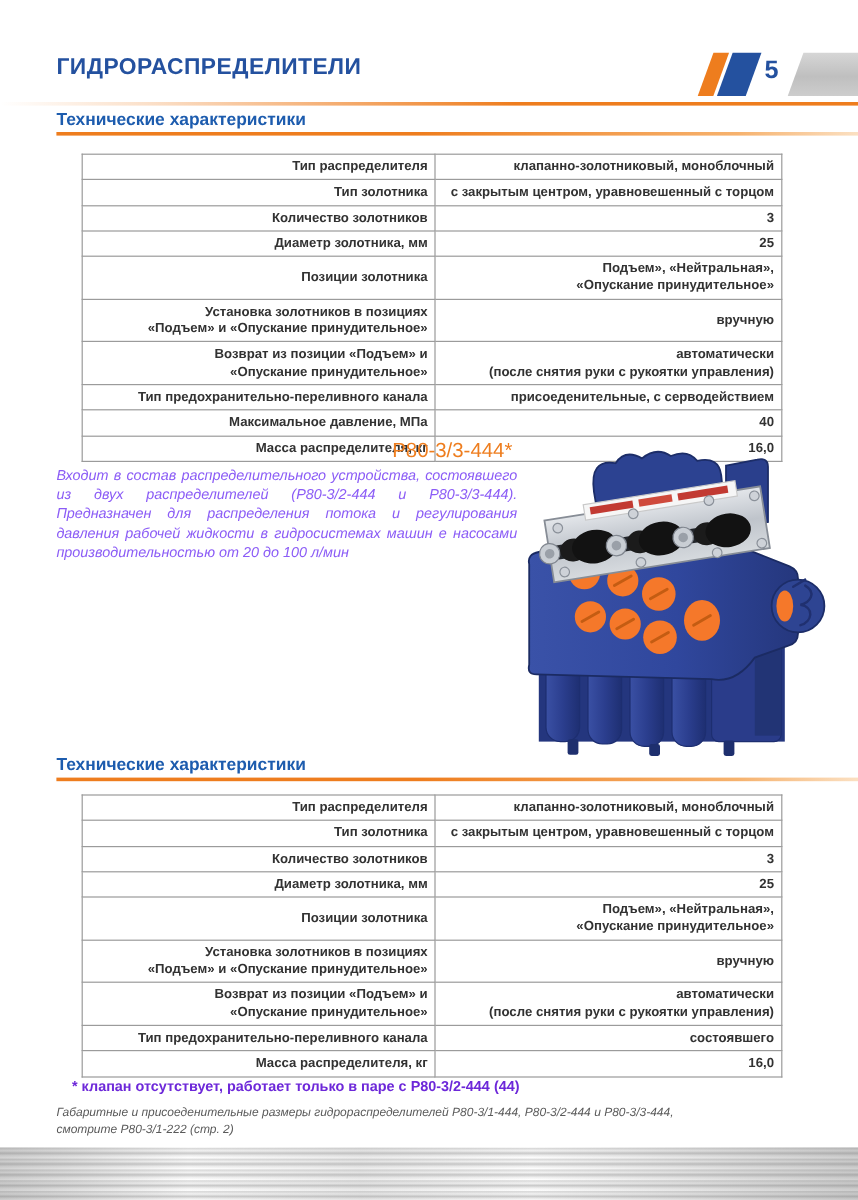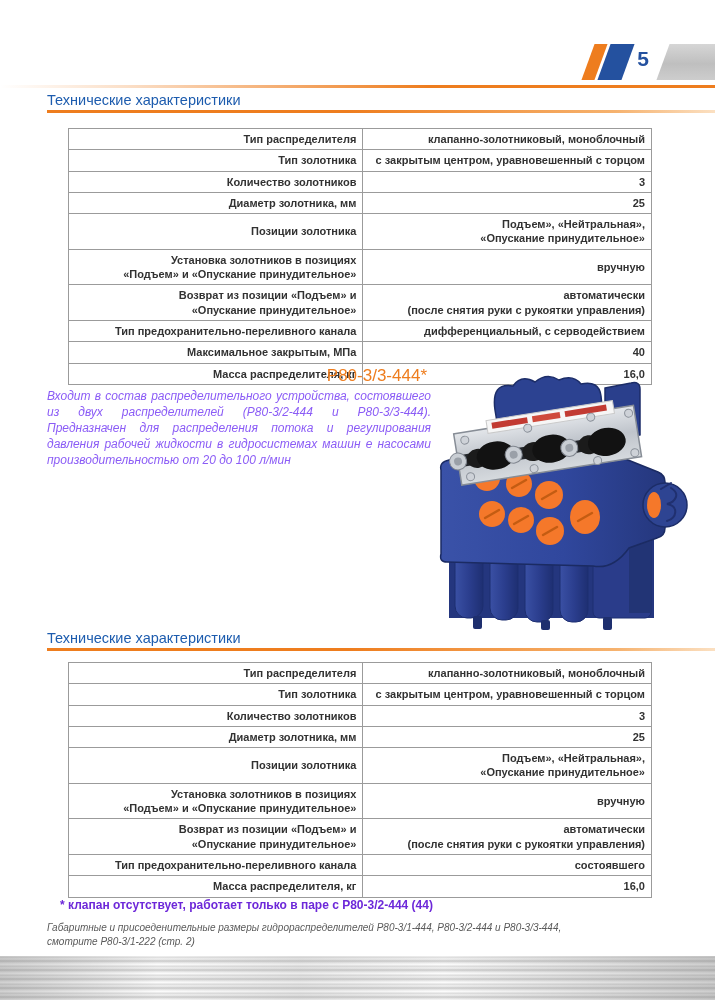--- a/index.html
+++ b/index.html
@@ -13,21 +13,21 @@
   .header-rule { position:absolute; left:0; top:85px; width:715px; height:3px;
                  background:linear-gradient(90deg, rgba(238,125,30,0) 0%, rgba(238,125,30,.25) 18%, #ee7d1e 60%, #ee7d1e 100%); }
   .slash { position:absolute; top:44px; height:36px; transform:skewX(-20deg); }
   .slash-orange { left:588px; width:13px; background:#ee7d1e; }
   .slash-blue   { left:604px; width:24px; background:#24519f; }
   .page-num { position:absolute; left:631px; top:47px; width:24px; font-size:21px;
               font-weight:bold; color:#24519f; text-align:center; }
   .slash-gray { left:663px; width:70px; background:linear-gradient(180deg,#d6d6d6,#bfbfbf 55%,#cdcdcd); }
 
   
-  .section-heading { position:absolute; left:47px; font-size:14.5px; font-weight:normal; color:#1d5cae; }
+  .section-heading { position:absolute; left:47px; font-size:14.5px; font-weight:bold; color:#1d5cae; }
   .section-rule { position:absolute; left:47px; width:668px; height:3px;
                   background:linear-gradient(90deg, #ee7d1e 0%, #ee7d1e 45%, #f6b26e 85%, #fbe0c2 100%); }
   .sh1 { top:92px; }  .sr1 { top:110px; }
   .sh2 { top:630px; } .sr2 { top:648px; }
 
   
   .spec-table-wrap { position:absolute; left:68px; width:584px; }
   .t1 { top:128px; } .t2 { top:662px; }
   table.spec { width:100%; border-collapse:collapse; }
   table.spec td { border:1px solid #9b9b9b; font-size:11px; font-weight:bold; color:#323232;
@@ -54,20 +54,21 @@
   }
   .metal-band::after { content:""; position:absolute; inset:0;
      background:linear-gradient(90deg, rgba(110,110,110,.30) 0%, rgba(255,255,255,0) 22%,
         rgba(140,140,140,.15) 42%, rgba(255,255,255,0) 62%, rgba(110,110,110,.32) 100%); }
 </style>
 </head>
 <body>
 
 <div class="page">
 
+  <div class="doc-title">ГИДРОРАСПРЕДЕЛИТЕЛИ</div>
   <div class="slash slash-orange"></div>
   <div class="slash slash-blue"></div>
   <div class="page-num">5</div>
   <div class="slash slash-gray"></div>
   <div class="header-rule"></div>
 
   <div class="section-heading sh1">Технические характеристики</div>
   <div class="section-rule sr1"></div>
 
   <div class="spec-table-wrap t1">
@@ -100,24 +101,24 @@
           <td class="cell-value">вручную</td>
         </tr>
         <tr>
           <td class="cell-label">Возврат из позиции «Подъем» и
 «Опускание принудительное»</td>
           <td class="cell-value">автоматически
 (после снятия руки с рукоятки управления)</td>
         </tr>
         <tr>
           <td class="cell-label">Тип предохранительно-переливного канала</td>
-          <td class="cell-value">дифференциальный, с серводействием</td>
-        </tr>
-        <tr>
-          <td class="cell-label">Максимальное закрытым, МПа</td>
+          <td class="cell-value">присоеденительные, с серводействием</td>
+        </tr>
+        <tr>
+          <td class="cell-label">Максимальное давление, МПа</td>
           <td class="cell-value">40</td>
         </tr>
         <tr>
           <td class="cell-label">Масса распределителя, кг</td>
           <td class="cell-value">16,0</td>
         </tr>
       </tbody>
     </table>
   </div>
 

